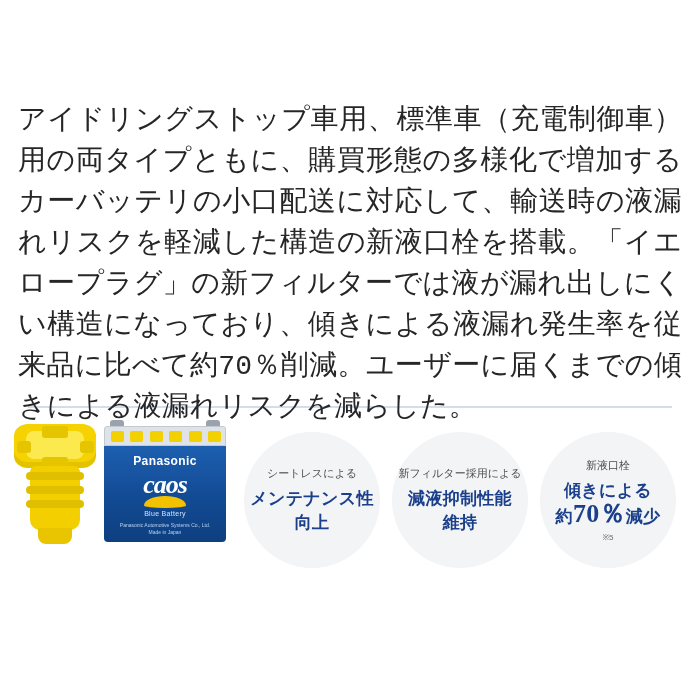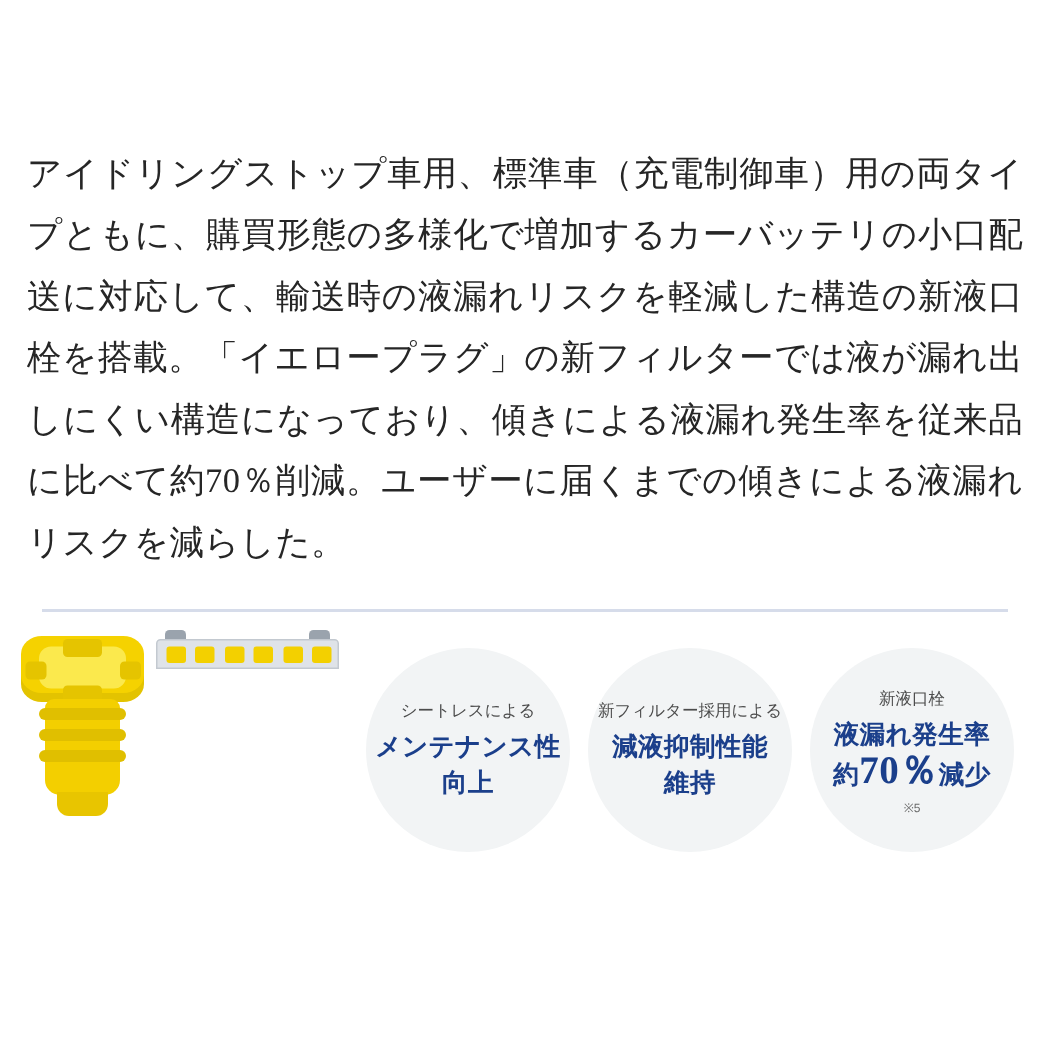--- a/index.html
+++ b/index.html
@@ -22,26 +22,26 @@
     width: 700px;
     height: 700px;
     box-sizing: border-box;
   }
 
   .lead-paragraph {
     position: absolute;
     left: 18px;
     top: 72px;
     width: 664px;
-    font-size: 23px;
+    font-size: 28px;
     line-height: 41px;
     letter-spacing: 0.2px;
     color: #262626;
     text-align: justify;
-    font-family: Liberation Serif, serif;
+    font-family: Liberation Mono, monospace;
     font-weight: 400;
   }
 
   
   .subhead {
     position: absolute;
     left: 30px;
     top: 378px;
     font-size: 17px;
     font-weight: bold;
@@ -329,20 +329,30 @@
       <div class="battery-top">
         <div class="battery-plugrow">
           <span></span>
           <span></span>
           <span></span>
           <span></span>
           <span></span>
           <span></span>
         </div>
       </div>
+      <div class="battery-case">
+        <div class="battery-brand">Panasonic</div>
+        <div class="battery-caos">caos</div>
+        <div class="battery-swoosh"></div>
+        <div class="battery-sub">Blue Battery</div>
+        <div class="battery-foot">
+          <div>Panasonic Automotive Systems Co., Ltd.</div>
+          <div>Made in Japan</div>
+        </div>
+      </div>
     </div>
 
     <div class="circles">
 
       <div class="circle c1">
         <div class="cap">シートレスによる</div>
         <div class="main">
           メンテナンス性<br>向上
         </div>
       </div>
@@ -350,21 +360,21 @@
       <div class="circle c2">
         <div class="cap">新フィルター採用による</div>
         <div class="main">
           減液抑制性能<br>維持
         </div>
       </div>
 
       <div class="circle c3">
         <div class="cap">新液口栓</div>
         <div class="main">
-          <span>液漏れ発生率</span><br>
+          <span>傾きによる</span><br>
           <span>約</span><span class="pct">70％</span><span>減少</span>
         </div>
         <div class="note">※5</div>
       </div>
 
     </div>
   </div>
 </div>
 
 </body></html>

